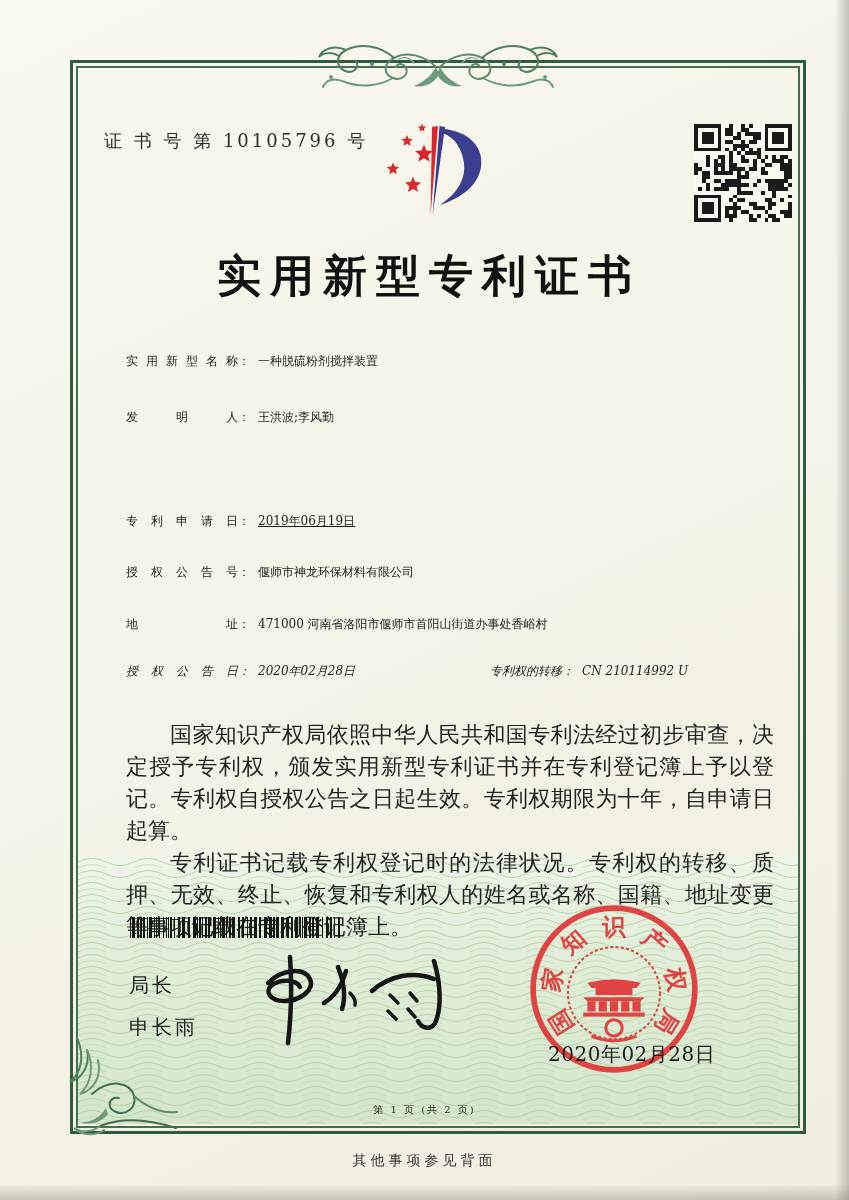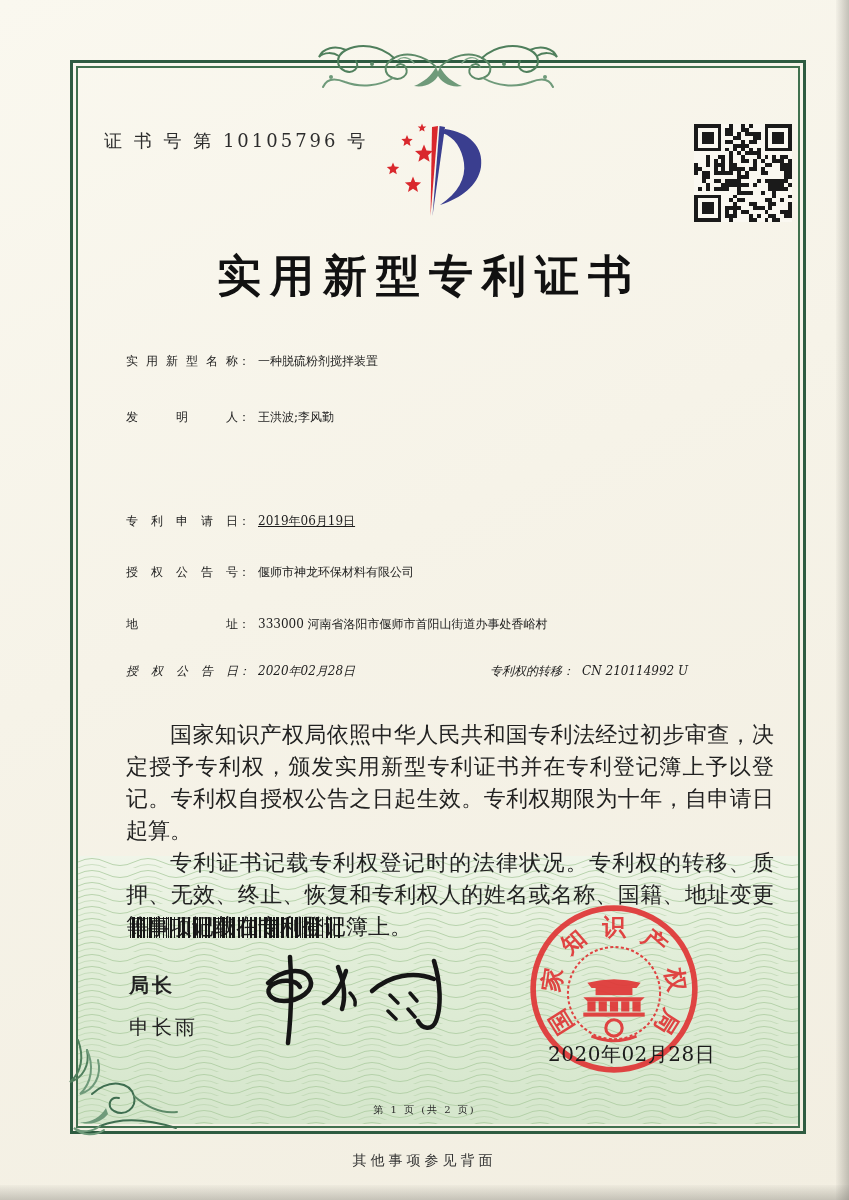--- a/index.html
+++ b/index.html
@@ -422,21 +422,21 @@
   <div class="row" style="top:409px;">
     <span class="flabel">发明人</span><span class="colon">：</span><span>王洪波;李风勤</span>
   </div>
   <div class="row" style="top:513px;text-decoration:underline;">
     <span class="flabel">专利申请日</span><span class="colon">：</span><span>2019年06月19日</span>
   </div>
   <div class="row" style="top:564px;">
     <span class="flabel">授权公告号</span><span class="colon">：</span><span>偃师市神龙环保材料有限公司</span>
   </div>
   <div class="row" style="top:616px;">
-    <span class="flabel">地址</span><span class="colon">：</span><span>333000 河南省洛阳市偃师市首阳山街道办事处香峪村</span>
+    <span class="flabel">地址</span><span class="colon">：</span><span>471000 河南省洛阳市偃师市首阳山街道办事处香峪村</span>
   </div>
   <div class="row" style="top:663px;font-style:italic;">
     <span class="flabel">授权公告日</span><span class="colon">：</span><span>2020年02月28日</span>
     <span class="grant2">
       <span>专利权的转移</span><span class="colon">：</span><span>CN 210114992 U</span>
     </span>
   </div>
 
   <div class="paras">
     <p>国家知识产权局依照中华人民共和国专利法经过初步审查，决定授予专利权，颁发实用新型专利证书并在专利登记簿上予以登记。专利权自授权公告之日起生效。专利权期限为十年，自申请日起算。</p>
@@ -497,21 +497,21 @@
         <rect x="182" y="0" width="2" height="21"></rect>
         <rect x="186" y="0" width="3" height="21"></rect>
         <rect x="192" y="0" width="1" height="21"></rect>
         <rect x="196" y="0" width="2" height="21"></rect>
         <rect x="200" y="0" width="2" height="21"></rect>
         <rect x="204" y="0" width="1" height="21"></rect>
         <rect x="208" y="0" width="2" height="21"></rect>
       </g>
   </svg>
 
-  <div class="signer" style="top:972px;font-weight:bold;">局长</div>
+  <div class="signer" style="top:972px;">局长</div>
   <div class="signer" style="top:1014px;">申长雨</div>
 
   <svg class="abs" style="left:238px;top:945px;" width="225" height="105" viewBox="0 0 225 105">
     <g fill="none" stroke="#151515" stroke-width="4.5" stroke-linecap="round">
       <path d="M30 38 C44 24 66 22 72 34 C77 45 62 56 46 56 C32 56 26 46 34 40 C42 34 58 34 62 42"></path>
       <path d="M52 12 C54 40 53 72 50 98"></path>
       <path d="M108 26 C104 40 96 52 86 58"></path>
       <path d="M100 22 C106 36 108 52 104 64"></path>
       <path d="M112 48 C116 52 118 56 117 60" stroke-width="3.5"></path>
       <path d="M134 46 C152 30 176 26 196 34"></path>

